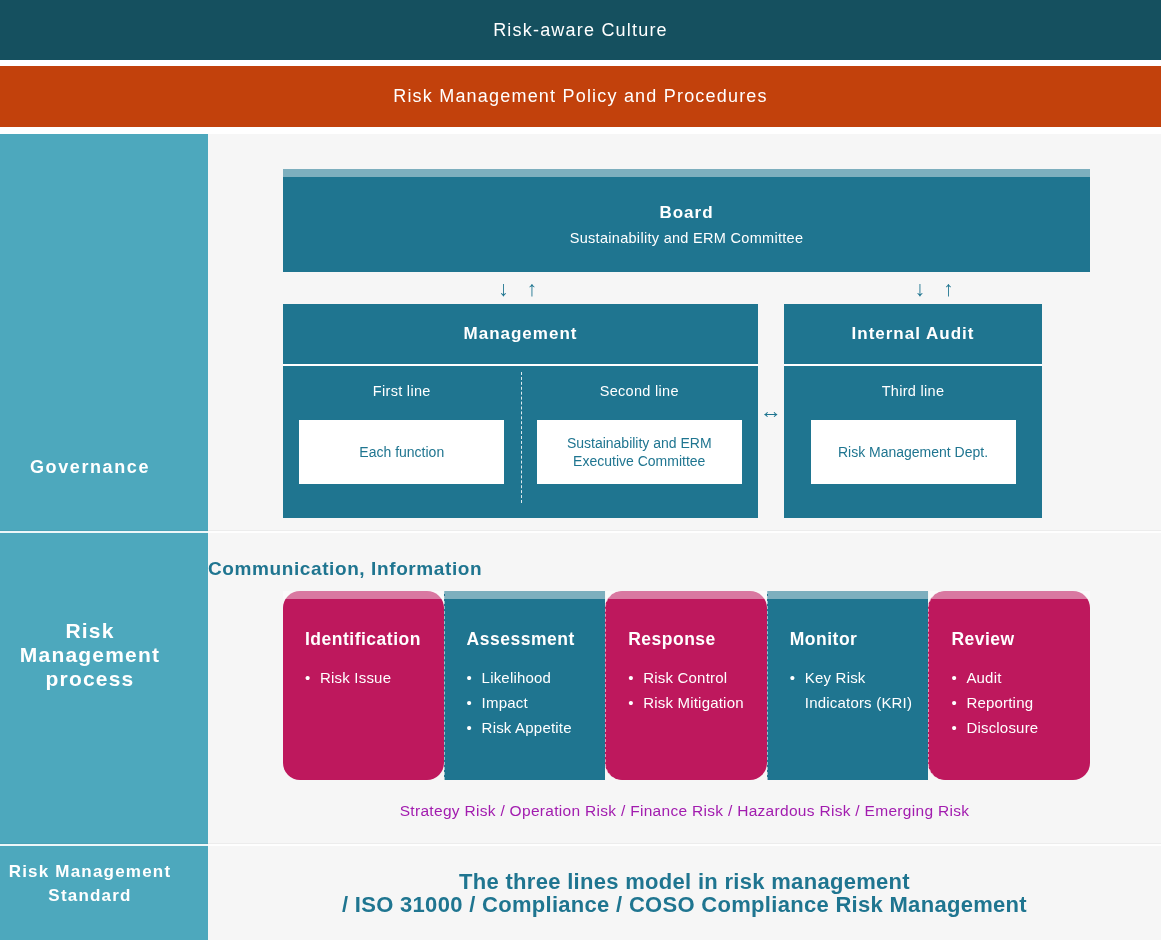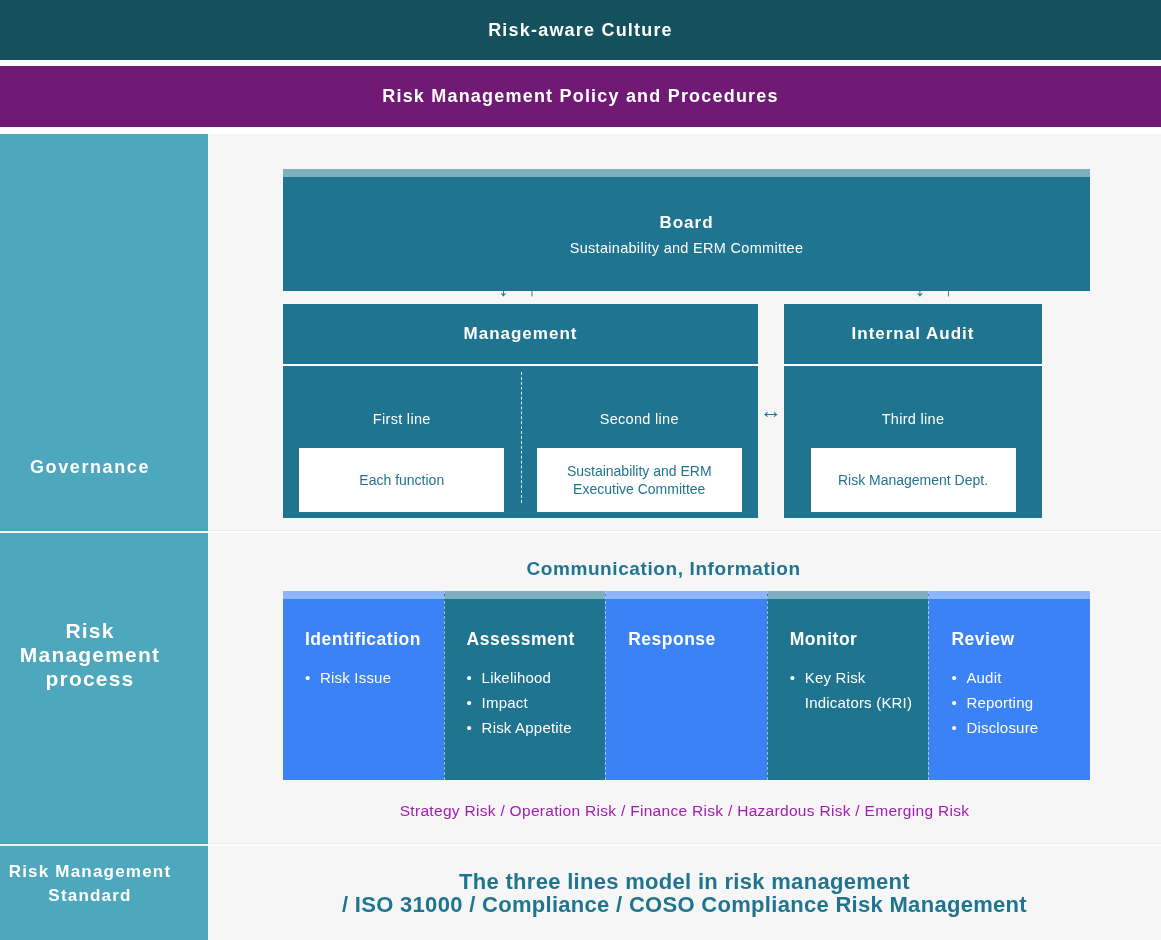--- a/index.html
+++ b/index.html
@@ -2,80 +2,80 @@
 <html><head>
 <meta charset="utf-8">
 <style>
   * { margin:0; padding:0; box-sizing:border-box; }
   html,body { width:1161px; height:940px; }
   body { font-family:"Liberation Sans", sans-serif; background:#ffffff; }
   .page { position:relative; width:1161px; height:940px; background:#ffffff; overflow:hidden; }
 
   
   .bar { position:absolute; left:0; width:1161px; display:flex; align-items:center; justify-content:center;
-         color:#ffffff; font-weight:bold; font-size:18px; letter-spacing:1.2px;text-align:center; }
+         color:#ffffff; font-weight:normal; font-size:18px; letter-spacing:1.2px;text-align:center; }
   .bar1 { top:0; height:60px; background:#15505f; }
-  .bar2 { top:66px; height:61px; background:#701a75; }
+  .bar2 { top:66px; height:61px; background:#c2410c; }
 
   
   .sidebar { position:absolute; left:0; top:134px; width:208px; height:806px; background:#4da8bd; }
   .side-label { position:absolute; left:0; width:180px; text-align:center; color:#ffffff; font-weight:bold; }
   .side-gov  { top:323px; font-size:18px; letter-spacing:1.6px; }
   .side-proc { top:485px; font-size:21px; letter-spacing:1.2px; line-height:24px; }
   .side-std  { top:726px; font-size:17px; letter-spacing:1.2px; line-height:24px; }
   .side-label span { display:block; }
 
   
   .main { position:absolute; left:208px; top:134px; width:953px; height:806px; background:#f6f6f6; }
 
   
   .divider { position:absolute; left:0; width:1161px; height:2px; background:rgba(255,255,255,0.9);
              box-shadow:0 -1px 0 rgba(0,0,0,0.04); }
   .divider1 { top:531px; }
   .divider2 { top:844px; }
 
   
-  .board { position:absolute; left:283px; top:169px; width:807px; height:122px; background:#1f7590;
+  .board { position:absolute; left:283px; top:169px; width:807px; height:103px; background:#1f7590;
            display:flex; flex-direction:column; align-items:center; justify-content:center; padding-top:8px; }
   .board::before { content:""; position:absolute; left:0; top:0; width:100%; height:8px; background:rgba(255,255,255,0.42); }
   .board-title { color:#ffffff; font-weight:bold; font-size:17px; letter-spacing:1px; margin-bottom:7px; }
   .board-sub   { color:#ffffff; font-size:14.5px; letter-spacing:0.3px; }
 
   
   .varrows { position:absolute; top:276px; height:26px; display:flex; align-items:center; justify-content:center;
              color:#1f7590; font-weight:bold; font-size:21px; letter-spacing:6px; }
   .varrows-left  { left:283px; width:475px; }
   .varrows-right { left:784px; width:306px; }
 
   
   .org-box { position:absolute; top:304px; background:#1f7590; }
   .mgmt  { left:283px; width:475px; height:214px; }
   .audit { left:784px; width:258px; height:214px; }
   .org-header { height:62px; display:flex; align-items:center; justify-content:center;
                 border-bottom:2px solid #ffffff; color:#ffffff; font-weight:bold; font-size:17px; letter-spacing:1px; }
   .org-body { position:relative; height:150px; display:flex; }
   .org-half { flex:1; display:flex; flex-direction:column; align-items:center; }
   .mgmt-dash { position:absolute; left:50%; top:6px; bottom:13px; width:0; border-left:1.5px dashed rgba(255,255,255,0.85); }
-  .line-label { margin-top:45px; color:#ffffff; font-size:14.5px; letter-spacing:0.3px; }
+  .line-label { margin-top:17px; color:#ffffff; font-size:14.5px; letter-spacing:0.3px; }
   .white-box { margin-top:21px; width:205px; height:64px; background:#ffffff; display:flex; flex-direction:column;
                align-items:center; justify-content:center; color:#1f7590; font-size:14px; line-height:18px; text-align:center; }
 
   .harrow { position:absolute; left:758px; top:304px; width:26px; height:214px; display:flex; align-items:center;
             justify-content:center; color:#1f7590; font-weight:bold; font-size:22px; }
 
   
-  .comm { position:absolute; left:208px; top:558px; width:911px; text-align:center; color:#1f7590;
+  .comm { position:absolute; left:208px; top:558px; width:911px; text-align:left; color:#1f7590;
           font-weight:bold; font-size:19px; letter-spacing:0.6px; }
 
   
   .proc-block { position:absolute; left:283px; top:591px; width:807px; height:189px; display:flex; }
   .proc-col { position:relative; flex:1; padding:38px 8px 0 22px; }
   .proc-col::before { content:""; position:absolute; left:0; top:0; width:100%; height:8px; background:rgba(255,255,255,0.42); }
   .proc-col + .proc-col { border-left:1.5px dashed rgba(255,255,255,0.55); }
-  .col-dark  { background:#3b82f6; }
+  .col-dark  { background:#be185d;border-radius:17px; }
   .col-light { background:#1f7590; }
   .proc-title { color:#ffffff; font-weight:bold; font-size:17.5px; letter-spacing:0.5px; margin-bottom:15px; }
   .proc-items { list-style:none; }
   .proc-items li { position:relative; padding-left:15px; color:#ffffff; font-size:15px; line-height:25px; letter-spacing:0.2px; }
   .proc-items li::before { content:"\2022"; position:absolute; left:0; top:0; color:#ffffff; }
 
   
   .risk-types { position:absolute; left:208px; top:802px; width:953px; text-align:center; color:#a21caf;
                 font-size:15.5px; letter-spacing:0.3px; }
 
@@ -167,20 +167,24 @@
     <div class="proc-col col-light">
       <div class="proc-title">Assessment</div>
       <ul class="proc-items">
         <li>Likelihood</li>
         <li>Impact</li>
         <li>Risk Appetite</li>
       </ul>
     </div>
     <div class="proc-col col-dark">
       <div class="proc-title">Response</div>
+      <ul class="proc-items">
+        <li>Risk Control</li>
+        <li>Risk Mitigation</li>
+      </ul>
     </div>
     <div class="proc-col col-light">
       <div class="proc-title">Monitor</div>
       <ul class="proc-items">
         <li>Key Risk Indicators (KRI)</li>
       </ul>
     </div>
     <div class="proc-col col-dark">
       <div class="proc-title">Review</div>
       <ul class="proc-items">

